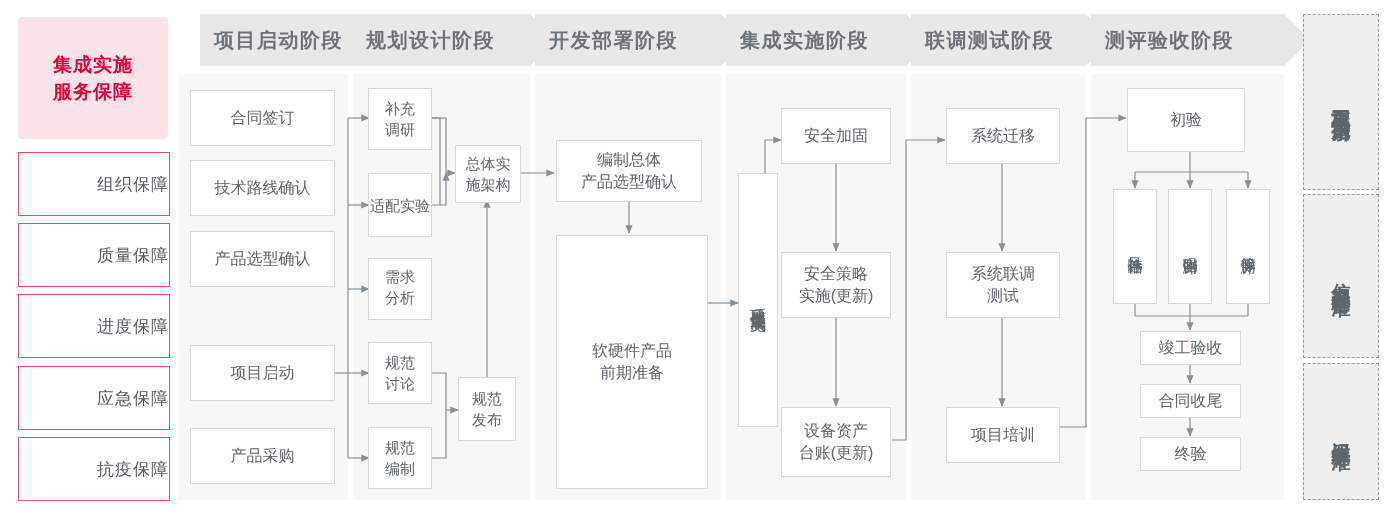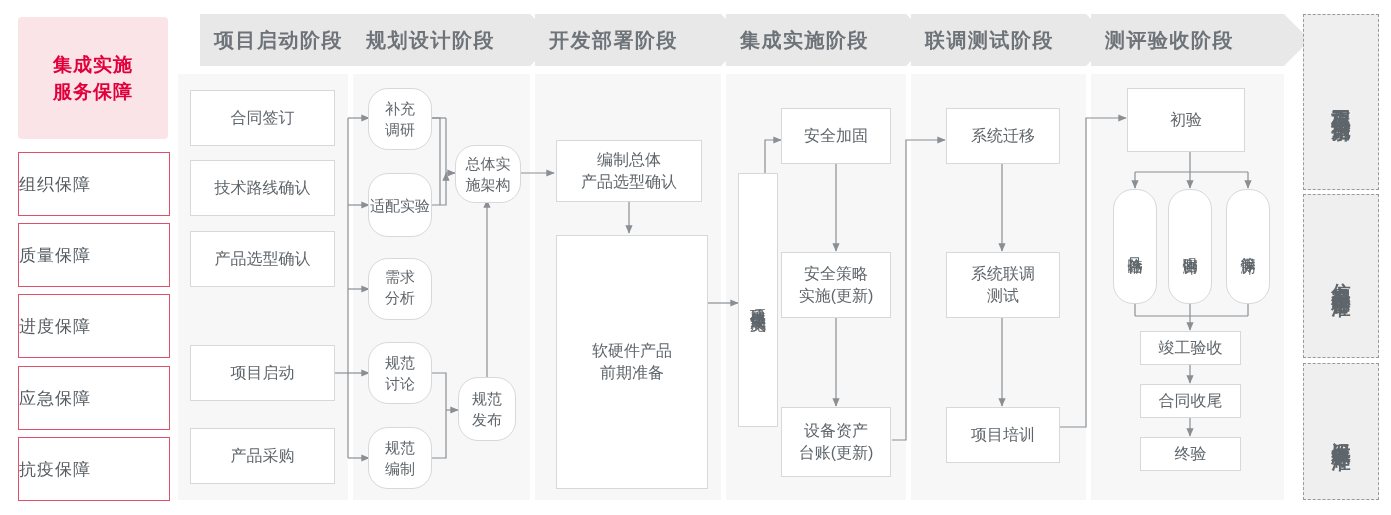--- a/index.html
+++ b/index.html
@@ -13,21 +13,21 @@
   
   .pink-title{
     position:absolute;left:18px;top:17px;width:150px;height:122px;
     background:#fbe4e8;border-radius:4px;
     display:flex;flex-direction:column;align-items:center;justify-content:center;
     color:#e2003c;font-weight:bold;font-size:19px;line-height:27px;letter-spacing:1px;
   }
   .red-box{
     position:absolute;left:18px;width:150px;height:62px;
     background:#ffffff;border:1.4px solid #e0506a;
-    display:flex;align-items:center;justify-content:flex-start;
+    display:flex;align-items:center;justify-content:flex-end;
     color:#555b60;font-size:17px;letter-spacing:1px;
   }
 
   
   .panel{position:absolute;top:74px;background:#f7f7f7;}
   .stage-head{
     position:absolute;top:14px;height:52px;background:#e8e8e8;
     color:#6d7378;font-weight:bold;font-size:20px;letter-spacing:1.5px;
     display:flex;align-items:center;box-sizing:border-box;padding-left:14px;
   }
@@ -35,21 +35,21 @@
     position:absolute;right:-26px;top:0;width:26px;height:52px;
   }
   .stage-head .arrowtip svg{display:block;}
 
   
   .node{
     position:absolute;background:#ffffff;border:1px solid #d8d8d8;
     display:flex;align-items:center;justify-content:center;text-align:center;
     color:#5f666b;font-size:16px;line-height:22px;box-sizing:border-box;
   }
-  .node.sm{font-size:15px;line-height:21px;border-radius:20px;}
+  .node.sm{font-size:15px;line-height:21px;}
   .node.vert{
     writing-mode:vertical-rl;text-orientation:upright;
     letter-spacing:1px;line-height:30px;
   }
 
   
   .side-box{
     position:absolute;left:1303px;width:76px;
     background:#efefef;border:1.5px dashed #9a9a9a;box-sizing:border-box;
     display:flex;align-items:center;justify-content:center;

